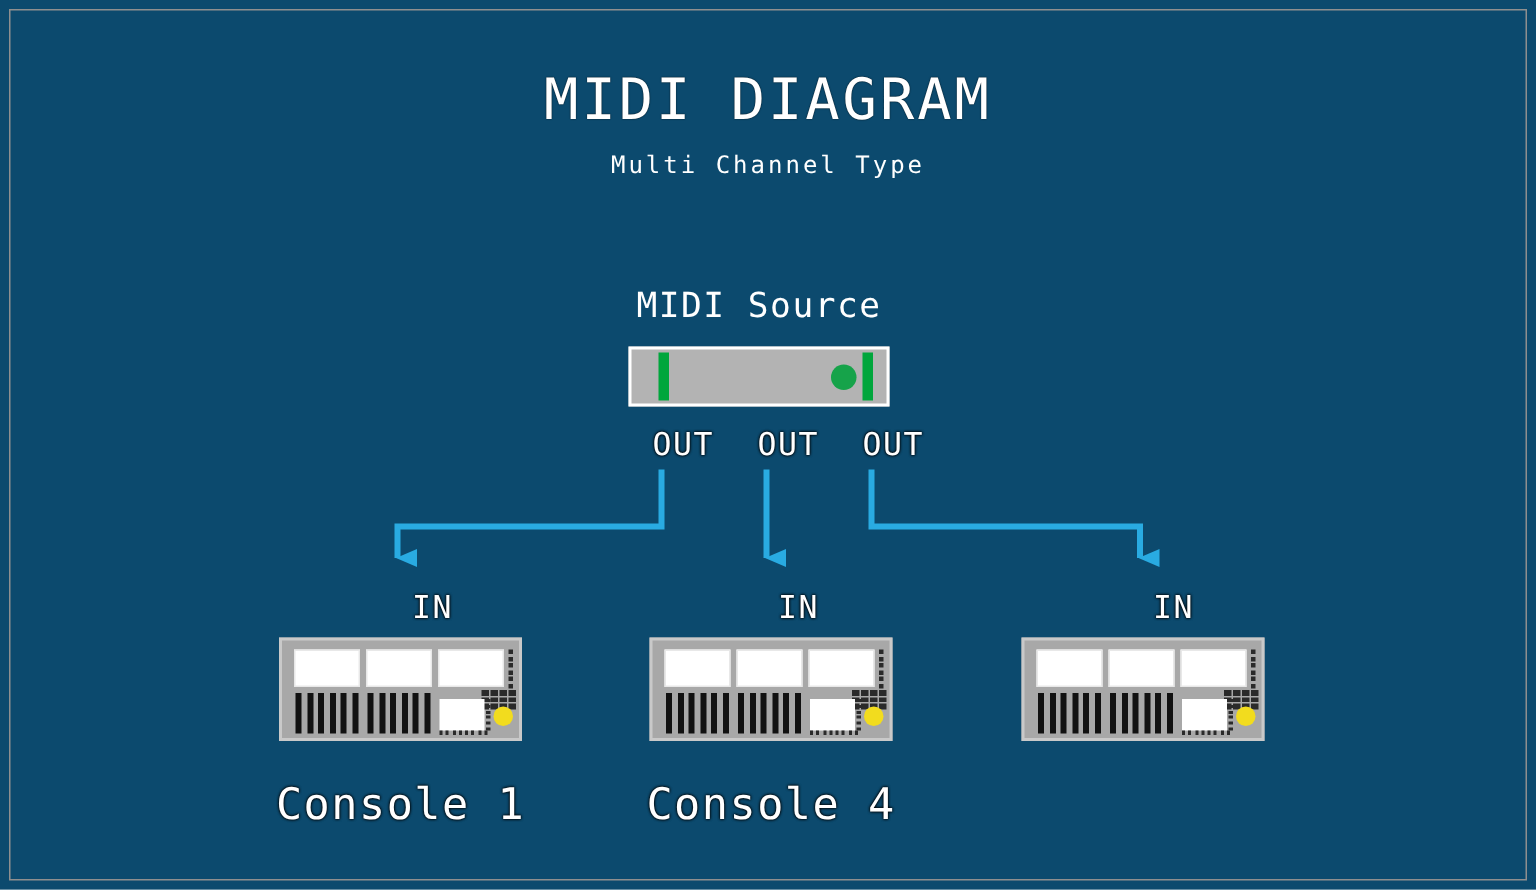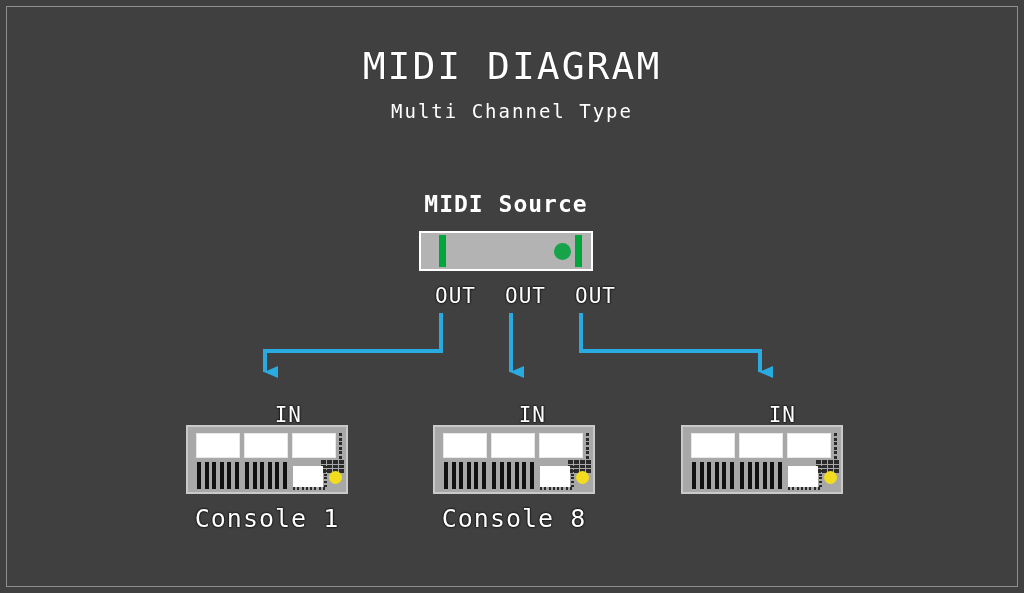--- a/index.html
+++ b/index.html
@@ -13,21 +13,21 @@
     height: 593px;
     overflow: hidden;
     font-family: "DejaVu Sans Mono", "Liberation Mono", monospace;
   }
 
   
   #canvas {
     position: relative;
     width: 1024px;
     height: 593px;
-    background: #404040;
+    background: #0c4a6e;
     box-sizing: border-box;
   }
   #frame-border {
     position: absolute;
     left: 6px;
     top: 6px;
     width: 1012px;
     height: 581px;
     border: 1px solid #8f8f8f;
     box-sizing: border-box;
@@ -45,36 +45,35 @@
     white-space: pre;
   }
   #page-title {
     top: 44px;
     font-size: 38px;
     font-weight: 400;
     text-shadow: 0 0 1px #000;
   }
   #page-subtitle {
     top: 100px;
-    font-size: 19px;
+    font-size: 16px;
     letter-spacing: 2px;
   }
 
   
   #source-label {
     position: absolute;
     left: 406px;
     top: 191px;
     width: 200px;
     text-align: center;
     color: #ffffff;
     font-size: 23px;
     letter-spacing: 1px;
     white-space: pre;
-    font-weight: bold;
   }
   #source-device {
     position: absolute;
     left: 419px;
     top: 231px;
     width: 174px;
     height: 40px;
     background: #b3b3b3;
     border: 2px solid #ffffff;
     box-sizing: border-box;
@@ -106,21 +105,21 @@
     letter-spacing: 1px;
     text-align: right;
     white-space: pre;
     text-shadow: 0 0 2px #000, 0 0 2px #000;
   }
   .out-label { top: 284px; width: 70px; }
   #out-label-1 { left: 406px; }
   #out-label-2 { left: 476px; }
   #out-label-3 { left: 546px; }
 
-  .in-label { top: 393px; width: 70px; margin-top: 10px; }
+  .in-label { top: 393px; width: 70px; }
   #in-label-1 { left: 232px; }
   #in-label-2 { left: 476px; }
   #in-label-3 { left: 726px; }
 
   
   #cables {
     position: absolute;
     left: 0;
     top: 0;
     width: 1024px;
@@ -248,25 +247,25 @@
   }
   .pad-edge-bottom i {
     display: block;
     width: 2px;
     height: 3px;
     background: #2a2a2a;
   }
 
   .console-name {
     position: absolute;
-    top: 504px;
+    top: 519px;
     width: 200px;
     text-align: center;
     color: #ffffff;
-    font-size: 25px;
+    font-size: 29px;
     letter-spacing: 1px;
     white-space: pre;
     text-shadow: 0 0 2px #000, 0 0 2px #000;
   }
   #console-name-1 { left: 167px; }
   #console-name-2 { left: 414px; }
   #console-name-3 { left: 662px; }
 </style>
 </head>
 <body>
@@ -494,15 +493,15 @@
         <i></i>
         <i></i>
         <i></i>
         <i></i>
         <i></i>
     </div>
     <div class="knob"></div>
   </div>
 
   <div class="console-name" id="console-name-1">Console 1</div>
-  <div class="console-name" id="console-name-2">Console 8</div>
+  <div class="console-name" id="console-name-2">Console 4</div>
 
 </div>
 
 </body></html>

